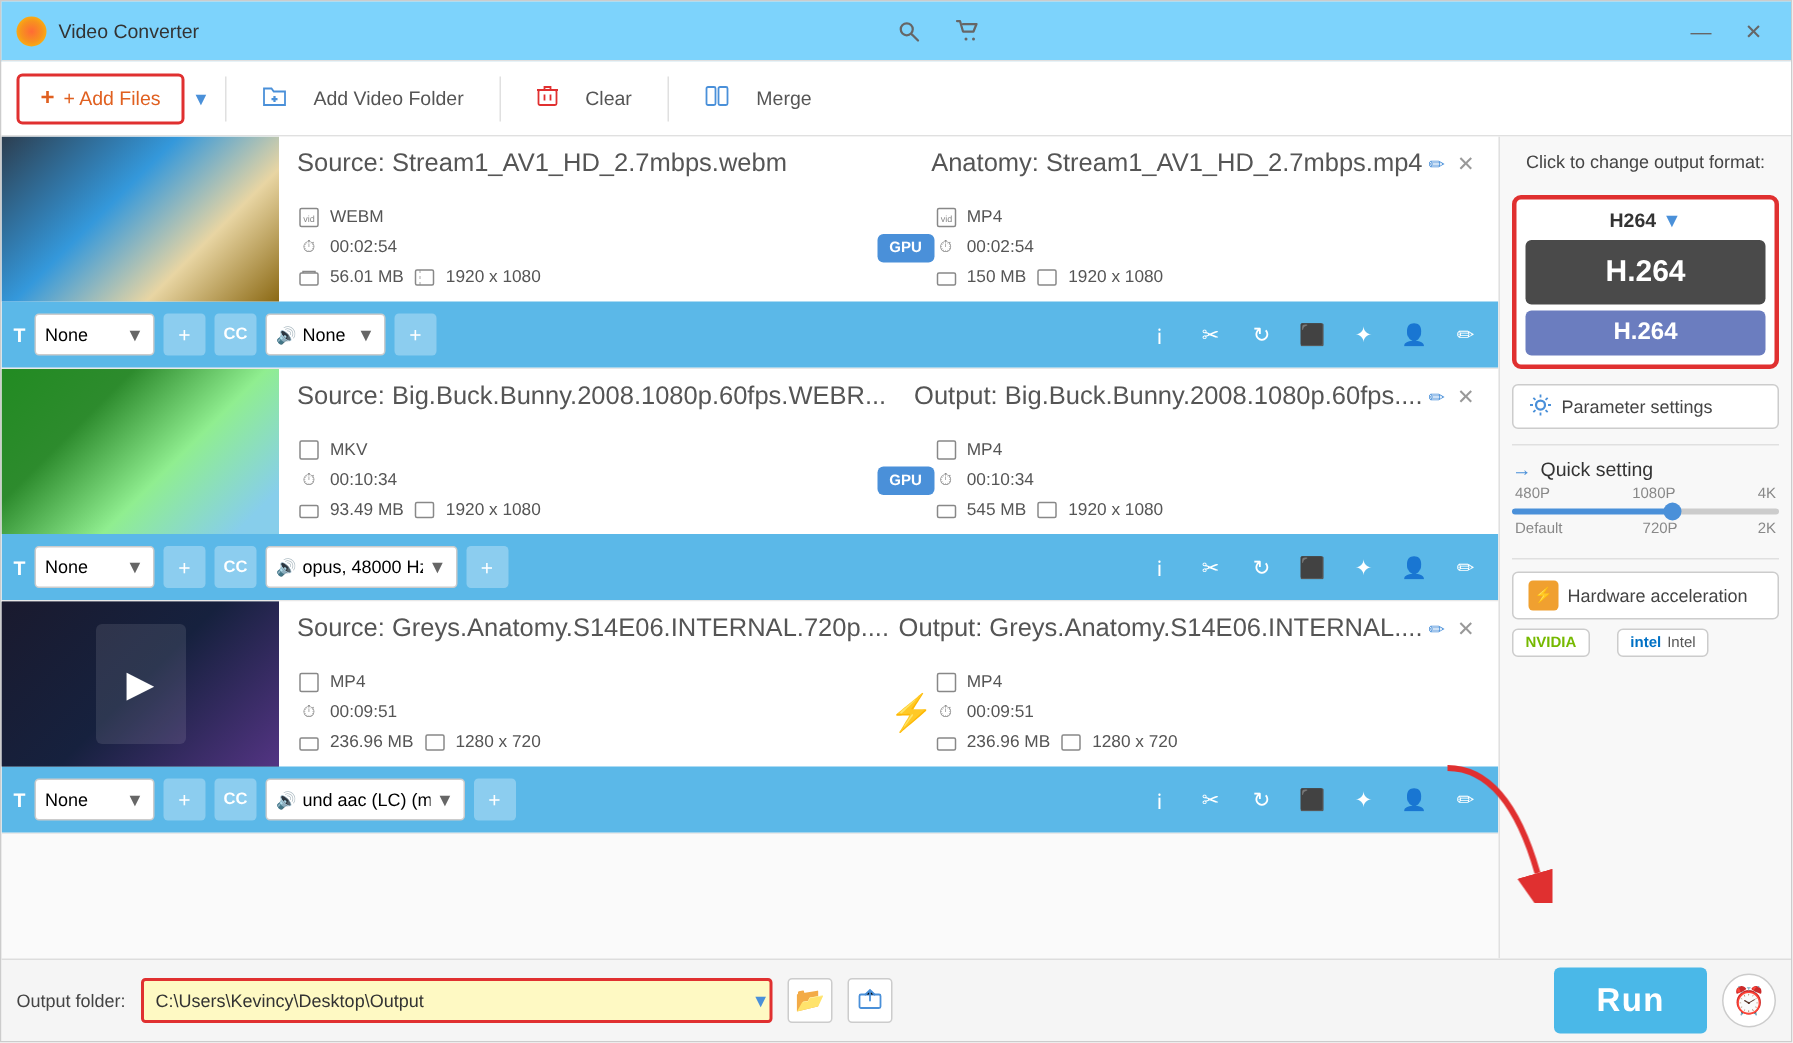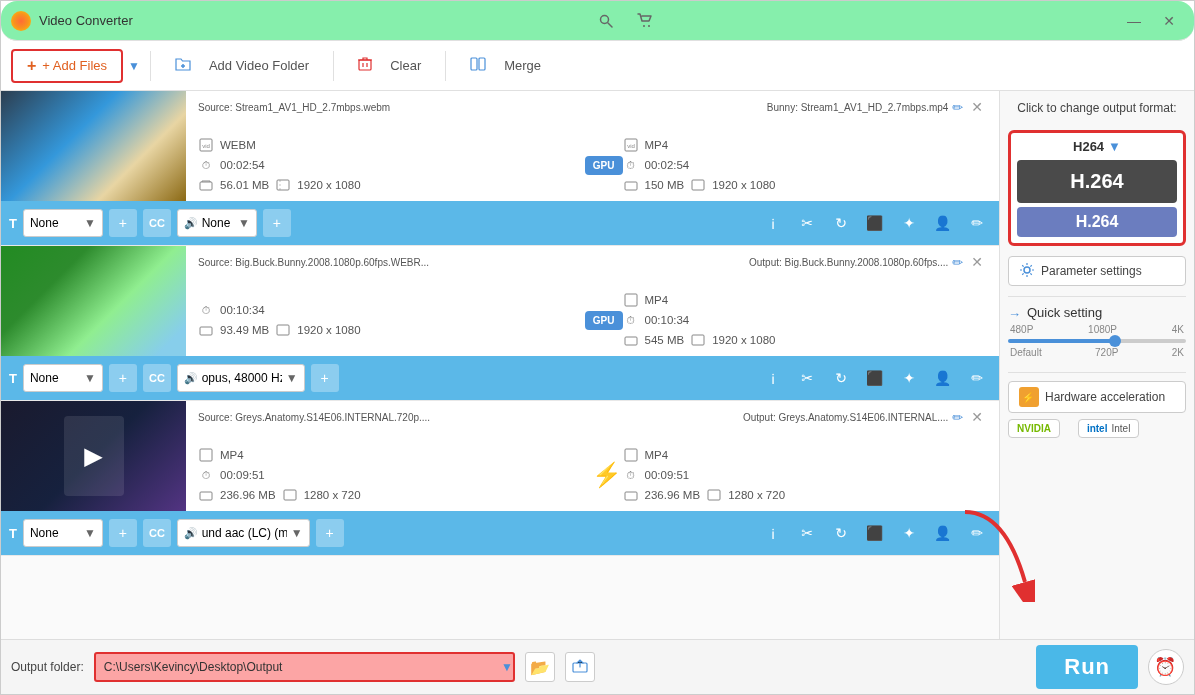--- a/index.html
+++ b/index.html
@@ -1,21 +1,21 @@
 <!DOCTYPE html>
 <html><head>
   <meta charset="utf-8">
   <style>
     * { box-sizing: border-box; margin: 0; padding: 0; }
     body { font-family: 'Segoe UI', Arial, sans-serif; font-size: 12px; background: #f0f0f0; width: 1195px; height: 695px; overflow: hidden; }
     
     .app-window { width: 1195px; height: 695px; background: #fff; border: 1px solid #ccc; display: flex; flex-direction: column; }
     
     
-    .title-bar { height: 40px; background: #86efac; border-bottom: 1px solid #e0e0e0; display: flex; align-items: center; padding: 0 10px; justify-content: space-between; border-radius: 16px; }
+    .title-bar { height: 40px; background: #7dd3fc; border-bottom: 1px solid #e0e0e0; display: flex; align-items: center; padding: 0 10px; justify-content: space-between; }
     .title-bar-left { display: flex; align-items: center; gap: 8px; }
     .app-icon { width: 20px; height: 20px; background: radial-gradient(circle, #ff6b35, #f7931e, #ffcc00); border-radius: 50%; }
     .title-text { font-size: 13px; color: #333; font-weight: 500; }
     .title-bar-right { display: flex; gap: 5px; }
     .title-btn { width: 30px; height: 24px; border: none; background: transparent; cursor: pointer; color: #666; font-size: 14px; display: flex; align-items: center; justify-content: center; }
     .title-bar-icons { display: flex; gap: 15px; align-items: center; }
     .title-bar-icon { width: 24px; height: 24px; display: flex; align-items: center; justify-content: center; color: #666; cursor: pointer; }
     
     
     .toolbar { height: 50px; background: #fff; border-bottom: 1px solid #e0e0e0; display: flex; align-items: center; padding: 0 10px; gap: 5px; }
@@ -33,21 +33,21 @@
     
     .file-item { border-bottom: 1px solid #e8e8e8; background: #fff; }
     .file-row { display: flex; align-items: stretch; min-height: 110px; }
     .file-thumbnail { width: 185px; min-height: 110px; background: #000; flex-shrink: 0; overflow: hidden; position: relative; }
     .thumbnail-1 { background: linear-gradient(135deg, #2c3e50 0%, #3498db 40%, #e8d5a3 70%, #8B6914 100%); }
     .thumbnail-2 { background: linear-gradient(135deg, #228B22 0%, #2d8b2d 30%, #90EE90 60%, #87CEEB 90%); }
     .thumbnail-3 { background: linear-gradient(135deg, #1a1a2e 0%, #16213e 50%, #0f3460 100%); }
     
     .file-details { flex: 1; padding: 8px 12px; display: flex; flex-direction: column; justify-content: space-between; }
     .file-header { display: flex; align-items: center; justify-content: space-between; margin-bottom: 6px; }
-    .file-source { font-size: 10px; color: #555; }
+    .file-source { font-size: 17px; color: #555; }
     .file-close { background: none; border: none; cursor: pointer; color: #999; font-size: 14px; padding: 0 4px; }
     .file-edit { background: none; border: none; cursor: pointer; color: #4a90d9; font-size: 13px; padding: 0 4px; }
     
     .file-meta-row { display: flex; align-items: center; gap: 0; }
     .file-meta-left { flex: 1; display: flex; flex-direction: column; gap: 4px; }
     .file-meta-right { flex: 1; display: flex; flex-direction: column; gap: 4px; }
     .meta-item { display: flex; align-items: center; gap: 6px; color: #555; font-size: 11.5px; }
     .meta-icon { width: 16px; height: 16px; display: flex; align-items: center; justify-content: center; color: #888; font-size: 11px; }
     
     .convert-arrow { width: 60px; display: flex; align-items: center; justify-content: flex-end; flex-shrink: 0; }
@@ -82,21 +82,21 @@
     
     .hw-btn { height: 32px; border: 1px solid #ccc; border-radius: 4px; background: #fff; cursor: pointer; display: flex; align-items: center; gap: 6px; padding: 0 10px; font-size: 12px; color: #444; width: 100%; }
     .hw-icon { width: 20px; height: 20px; background: #f0a030; border-radius: 3px; display: flex; align-items: center; justify-content: center; font-size: 10px; color: white; font-weight: bold; }
     
     .gpu-logos { display: flex; gap: 18px; align-items: center; }
     
     
     .bottom-bar { height: 55px; background: #f5f5f5; border-top: 1px solid #ddd; display: flex; align-items: center; padding: 16px 10px; gap: 10px; }
     .output-label { font-size: 12px; color: #444; white-space: nowrap; }
     .output-input-wrap { flex: 1; position: relative; }
-    .output-input { width: 100%; height: 30px; border: 2px solid #e03030; border-radius: 3px; padding: 0 28px 0 8px; font-size: 12px; color: #333; background: #fca5a5; outline: none; }
+    .output-input { width: 100%; height: 30px; border: 2px solid #e03030; border-radius: 3px; padding: 0 28px 0 8px; font-size: 12px; color: #333; background: #fef9c3; outline: none; }
     .output-dropdown-btn { position: absolute; right: 2px; top: 50%; transform: translateY(-50%); background: none; border: none; cursor: pointer; color: #4a90d9; font-size: 12px; }
     .folder-btn { width: 30px; height: 30px; border: 1px solid #ccc; border-radius: 3px; background: #fff; cursor: pointer; display: flex; align-items: center; justify-content: center; color: #f0a030; font-size: 16px; }
     .export-btn { width: 30px; height: 30px; border: 1px solid #ccc; border-radius: 3px; background: #fff; cursor: pointer; display: flex; align-items: center; justify-content: center; color: #4a90d9; font-size: 14px; }
     
     .run-btn { height: 44px; background: #4ab8e8; border: none; border-radius: 4px; color: white; font-size: 22px; font-weight: bold; cursor: pointer; padding: 0 28px; letter-spacing: 1px; }
     .alarm-btn { width: 36px; height: 36px; border: 1px solid #ccc; border-radius: 50%; background: #fff; cursor: pointer; display: flex; align-items: center; justify-content: center; font-size: 18px; }
     
     
     .file-list::-webkit-scrollbar { width: 6px; }
     .file-list::-webkit-scrollbar-track { background: #f1f1f1; }
@@ -182,21 +182,21 @@
 
     <div class="file-list">
 
       <div class="file-item">
         <div class="file-row">
           <div class="file-thumbnail thumbnail-1"></div>
           <div class="file-details">
             <div class="file-header">
               <span class="file-source">Source: Stream1_AV1_HD_2.7mbps.webm</span>
               <span style="flex:1"></span>
-              <span class="file-source">Bunny: Stream1_AV1_HD_2.7mbps.mp4</span>
+              <span class="file-source">Anatomy: Stream1_AV1_HD_2.7mbps.mp4</span>
               <button class="file-edit">✏</button>
               <button class="file-close">✕</button>
             </div>
             <div class="file-meta-row">
               <div class="file-meta-left">
                 <div class="meta-item">
                   <span class="meta-icon">
                     <svg width="14" height="14" viewBox="0 0 14 14">
                         <rect x="1" y="1" width="12" height="12" rx="1" fill="none" stroke="#888" stroke-width="1"></rect>
                         <text x="7" y="10" text-anchor="middle" font-size="6" fill="#888">vid</text>
@@ -292,20 +292,28 @@
             <div class="file-header">
               <span class="file-source">Source: Big.Buck.Bunny.2008.1080p.60fps.WEBR...</span>
               <span style="flex:1"></span>
               <span class="file-source">Output: Big.Buck.Bunny.2008.1080p.60fps....</span>
               <button class="file-edit">✏</button>
               <button class="file-close">✕</button>
             </div>
             <div class="file-meta-row">
               <div class="file-meta-left">
                 <div class="meta-item">
+                  <span class="meta-icon">
+                    <svg width="14" height="14" viewBox="0 0 14 14">
+                        <rect x="1" y="1" width="12" height="12" rx="1" fill="none" stroke="#888" stroke-width="1"></rect>
+                      </svg>
+                  </span>
+                  <span>MKV</span>
+                </div>
+                <div class="meta-item">
                   <span class="meta-icon">⏱</span>
                   <span>00:10:34</span>
                 </div>
                 <div class="meta-item">
                   <span class="meta-icon">
                     <svg width="14" height="12" viewBox="0 0 14 12">
                         <rect x="1" y="3" width="12" height="8" rx="1" fill="none" stroke="#888" stroke-width="1"></rect>
                       </svg>
                   </span>
                   <span>93.49 MB</span>

